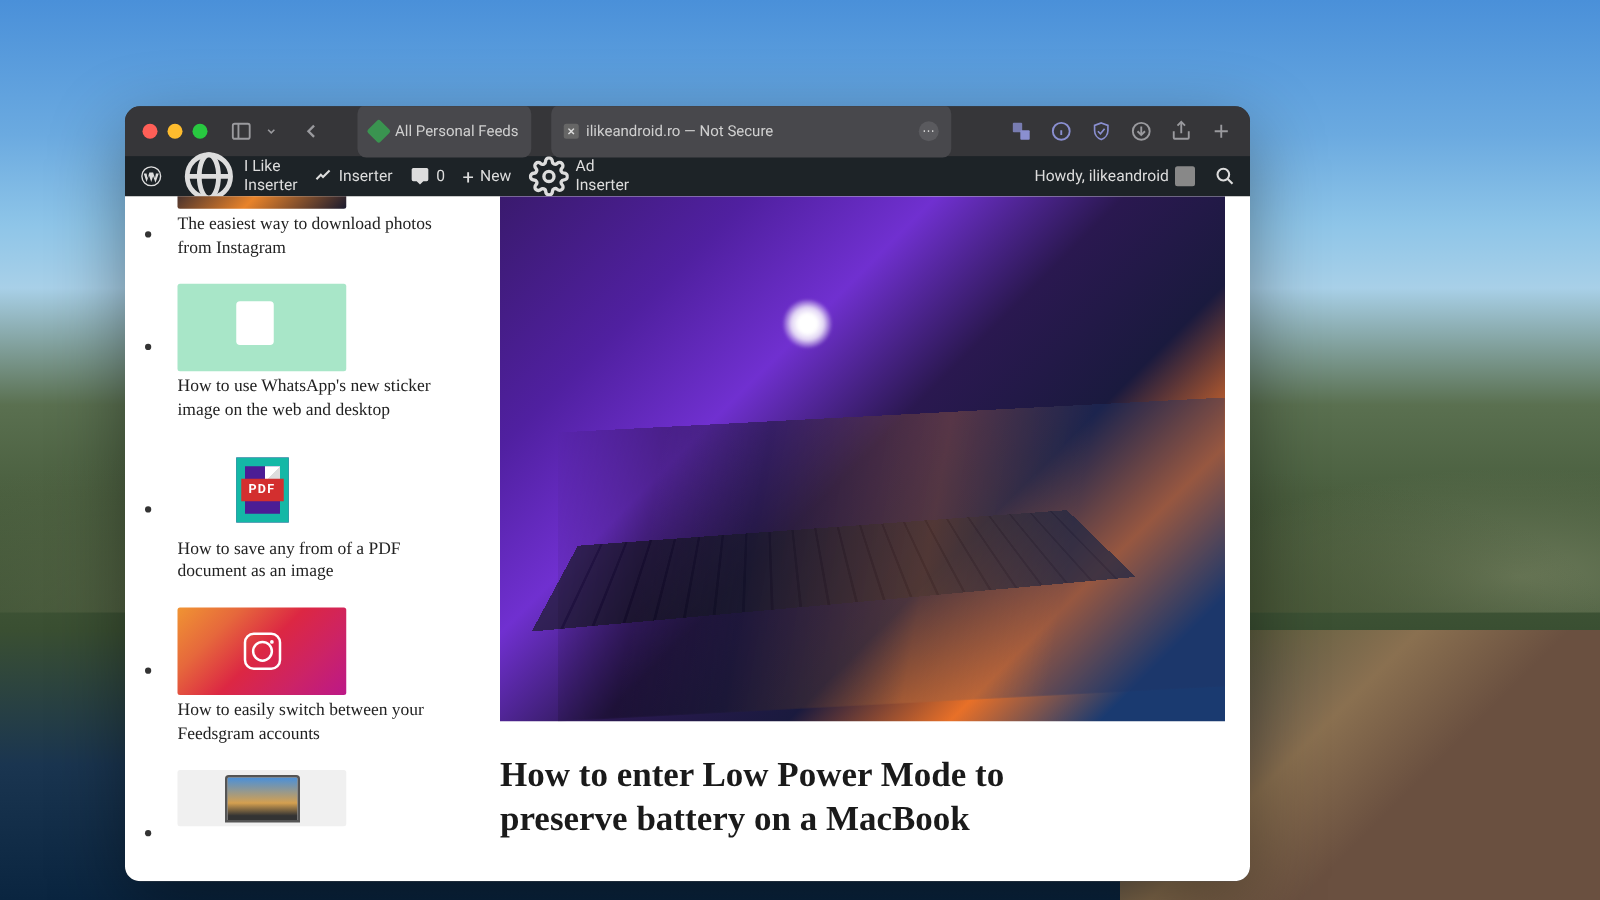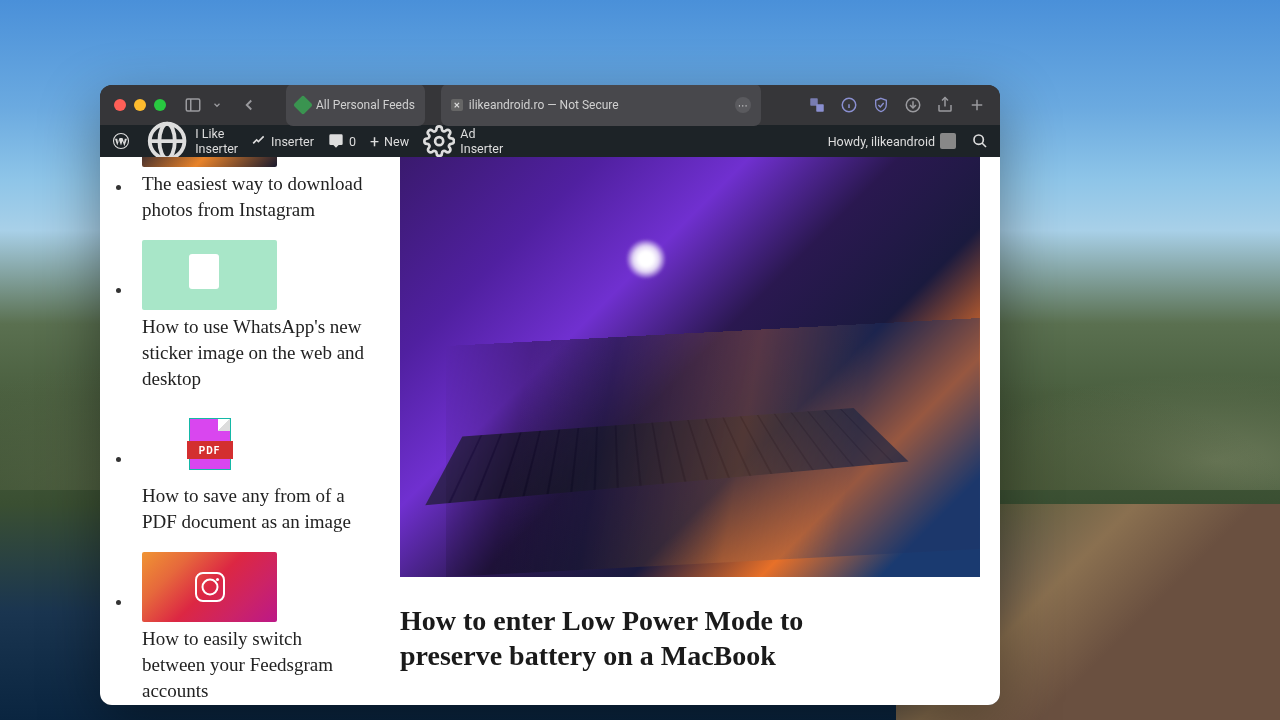--- a/index.html
+++ b/index.html
@@ -35,30 +35,30 @@
 .side-list{list-style:none;padding-left:30px}
 .side-list li{position:relative;margin-bottom:18px}
 .side-list li::before{content:"";position:absolute;left:-26px;top:48px;width:5px;height:5px;background:#333;border-radius:50%}
 .thumb{width:135px;height:70px;border-radius:2px;margin-bottom:4px}
 .thumb.t1{background:linear-gradient(135deg,#1a1a2e 0%,#16213e 50%,#e8832a 70%,#1a1a2e 100%)}
 .side-list li:first-child{margin-top:-20px}
 .side-list li:first-child .thumb{height:30px;background:linear-gradient(135deg,#1a1a2e 0%,#e8832a 50%,#1a1a2e 100%)}
 .thumb.t2{background:#a8e6c8;position:relative}
 .thumb.t2::after{content:"";position:absolute;left:35%;top:20%;width:30px;height:35px;background:#fff;border-radius:3px}
 .thumb.t3{background:#fff;display:flex;align-items:center;justify-content:center}
-.pdf-icon{width:42px;height:52px;background:#d946ef;border:1px solid #14b8a6;position:relative;display:flex;align-items:flex-end;justify-content:center}
+.pdf-icon{width:42px;height:52px;background:#4c1d95;border:7px solid #14b8a6;position:relative;display:flex;align-items:flex-end;justify-content:center}
 .pdf-icon::before{content:"";position:absolute;top:0;right:0;width:12px;height:12px;background:linear-gradient(135deg,#fff 50%,#ddd 50%)}
 .pdf-band{position:absolute;bottom:10px;left:-3px;right:-3px;height:18px;background:#d32f2f;color:#fff;font-size:10px;font-weight:bold;display:flex;align-items:center;justify-content:center;letter-spacing:1px}
 .thumb.t4{background:linear-gradient(135deg,#f09433 0%,#e6683c 25%,#dc2743 50%,#cc2366 75%,#bc1888 100%);display:flex;align-items:center;justify-content:center}
 .ig-icon{width:30px;height:30px;border:2.5px solid #fff;border-radius:8px;position:relative}
 .ig-icon::after{content:"";position:absolute;top:50%;left:50%;transform:translate(-50%,-50%);width:13px;height:13px;border:2.5px solid #fff;border-radius:50%}
 .ig-icon::before{content:"";position:absolute;top:4px;right:4px;width:3px;height:3px;background:#fff;border-radius:50%}
 .thumb.t5{height:45px;background:#f0f0f0;display:flex;align-items:center;justify-content:center}
 .laptop-mini{width:60px;height:38px;background:linear-gradient(180deg,#4a90d9 0%,#d4a050 60%,#333 90%);border-radius:3px 3px 0 0;border:2px solid #555}
-.side-title{font-size:19px;color:#222;line-height:1.35;font-family:Georgia,serif}
+.side-title{font-size:14px;color:#222;line-height:1.35;font-family:Georgia,serif}
 .main{flex:1;padding:0 20px;overflow:hidden}
 .hero{width:100%;height:420px;background:linear-gradient(135deg,#3a1a6e 0%,#5020a0 20%,#7030d0 35%,#2a1850 50%,#1a1a3e 65%,#e87028 78%,#1a3a70 90%);position:relative;overflow:hidden}
 .hero::before{content:"";position:absolute;top:18%;left:38%;width:52px;height:52px;background:radial-gradient(circle,#fff 20%,rgba(255,255,255,0.8) 35%,transparent 55%);border-radius:50% 50% 50% 0;transform:rotate(-20deg);filter:blur(1px)}
 .hero::after{content:"";position:absolute;bottom:0;left:8%;right:0;height:55%;background:linear-gradient(100deg,transparent 0%,rgba(0,0,0,0.3) 15%,rgba(20,20,40,0.5) 30%,rgba(200,120,60,0.3) 55%,rgba(30,50,100,0.4) 75%);transform:skewY(-3deg);transform-origin:bottom left}
 .keyboard{position:absolute;bottom:18%;left:10%;width:75%;height:25%;background:repeating-linear-gradient(90deg,#1a1a2a 0px,#1a1a2a 18px,#0a0a1a 18px,#0a0a1a 20px),repeating-linear-gradient(0deg,#1a1a2a 0px,#1a1a2a 18px,#0a0a1a 18px,#0a0a1a 20px);transform:perspective(400px) rotateX(55deg) rotateZ(-8deg);opacity:0.7}
 .article-title{font-family:Georgia,"Times New Roman",serif;font-size:28px;font-weight:700;color:#1a1a1a;margin-top:26px;line-height:1.25;max-width:480px}
 svg{width:100%;height:100%}
 </style>
 </head>
 <body>

